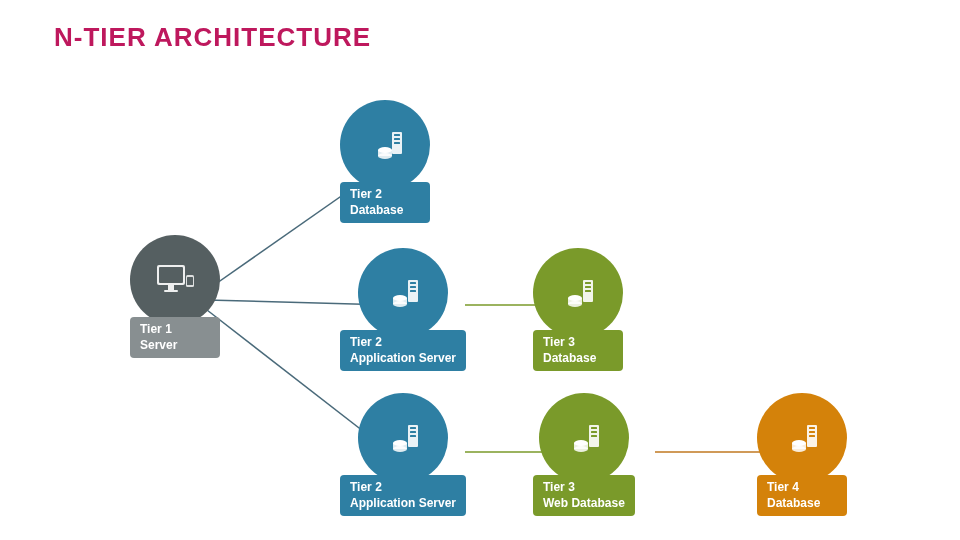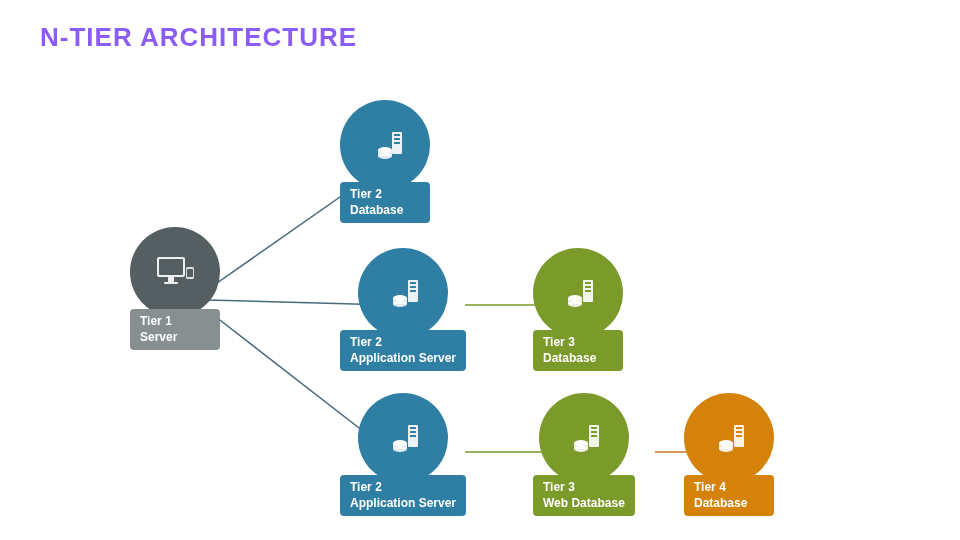--- a/index.html
+++ b/index.html
@@ -7,24 +7,24 @@
       width: 960px;
       height: 540px;
       background: #ffffff;
       font-family: 'Segoe UI', Arial, sans-serif;
       overflow: hidden;
       position: relative;
     }
     .title {
       position: absolute;
       top: 22px;
-      left: 40px;
+      left: 54px;
       font-size: 26px;
       font-weight: 900;
-      color: #8b5cf6;
+      color: #be185d;
       letter-spacing: 1px;
     }
     svg.lines {
       position: absolute;
       top: 0; left: 0;
       width: 960px;
       height: 540px;
       pointer-events: none;
     }
     .node {
@@ -67,21 +67,21 @@
 
   <line x1="207" y1="310" x2="390" y2="452" stroke="#4a6a7a" stroke-width="1.5"></line>
 
   <line x1="465" y1="305" x2="580" y2="305" stroke="#7a9a2a" stroke-width="1.5"></line>
 
   <line x1="465" y1="452" x2="580" y2="452" stroke="#7a9a2a" stroke-width="1.5"></line>
 
   <line x1="655" y1="452" x2="760" y2="452" stroke="#c07820" stroke-width="1.5"></line>
 </svg>
 
-<div class="node" style="left:130px; top:227px;">
+<div class="node" style="left:130px; top:235px;">
   <div class="circle" style="width:90px;height:90px;background:#555f61;">
     <svg class="icon-client" viewBox="0 0 46 46" fill="white">
 
       <rect x="5" y="8" width="28" height="20" rx="2" fill="white" opacity="0.9"></rect>
       <rect x="7" y="10" width="24" height="16" rx="1" fill="#555f61"></rect>
       <rect x="16" y="28" width="6" height="5" fill="white" opacity="0.9"></rect>
       <rect x="12" y="33" width="14" height="2" rx="1" fill="white" opacity="0.9"></rect>
 
       <rect x="34" y="18" width="8" height="12" rx="1.5" fill="white" opacity="0.8"></rect>
       <rect x="35" y="20" width="6" height="8" rx="0.5" fill="#555f61"></rect>
@@ -176,21 +176,21 @@
       <rect x="30" y="16" width="6" height="2" rx="0.5" fill="#7a9a2a"></rect>
       <rect x="30" y="20" width="6" height="2" rx="0.5" fill="#7a9a2a"></rect>
     </svg>
   </div>
   <div class="label-box" style="background:#7a9a2a;">
     <span>Tier 3</span><br>
     <span>Web Database</span>
   </div>
 </div>
 
-<div class="node" style="left:684px; top:393px;">
+<div class="node" style="left:757px; top:393px;">
   <div class="circle" style="width:90px;height:90px;background:#d4820a;">
     <svg viewBox="0 0 46 46" width="46" height="46" fill="white">
       <ellipse cx="20" cy="34" rx="7" ry="3" fill="white" opacity="0.85"></ellipse>
       <rect x="13" y="28" width="14" height="6" fill="white" opacity="0.85"></rect>
       <ellipse cx="20" cy="28" rx="7" ry="3" fill="white"></ellipse>
       <rect x="28" y="10" width="10" height="22" rx="1" fill="white" opacity="0.9"></rect>
       <rect x="30" y="12" width="6" height="2" rx="0.5" fill="#d4820a"></rect>
       <rect x="30" y="16" width="6" height="2" rx="0.5" fill="#d4820a"></rect>
       <rect x="30" y="20" width="6" height="2" rx="0.5" fill="#d4820a"></rect>
     </svg>

